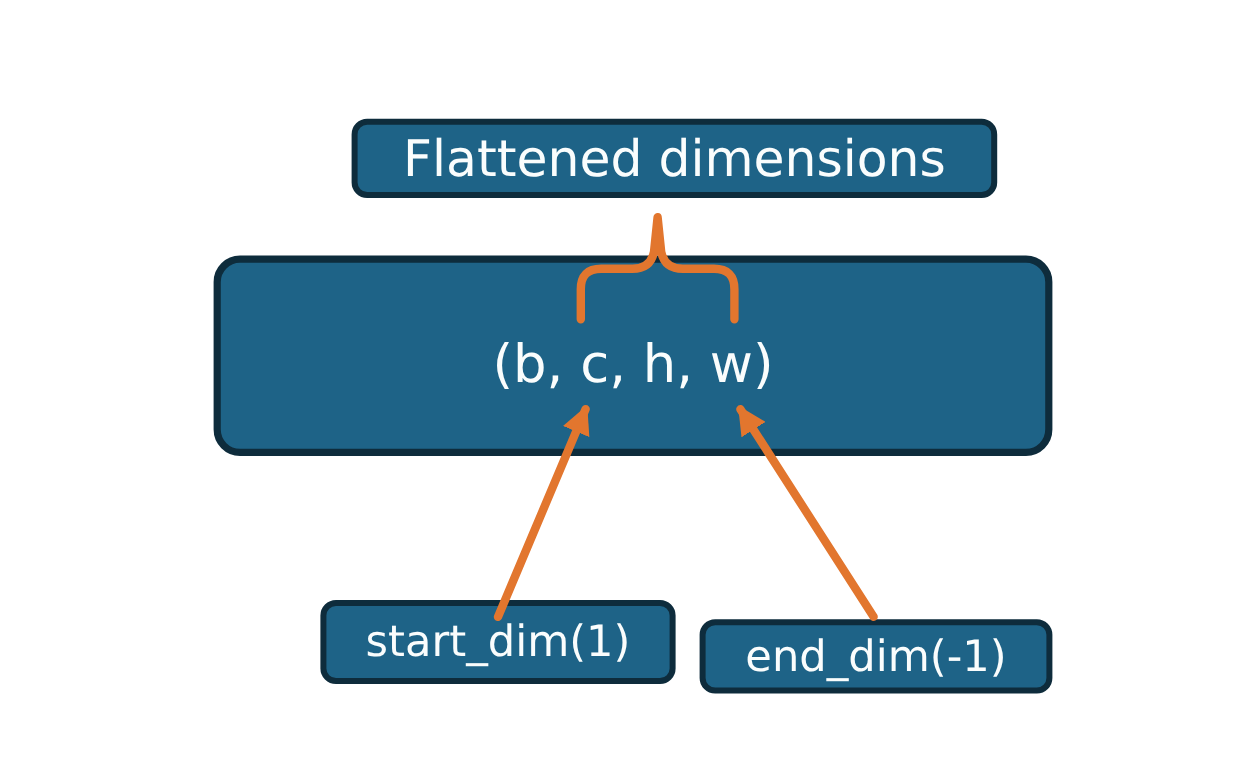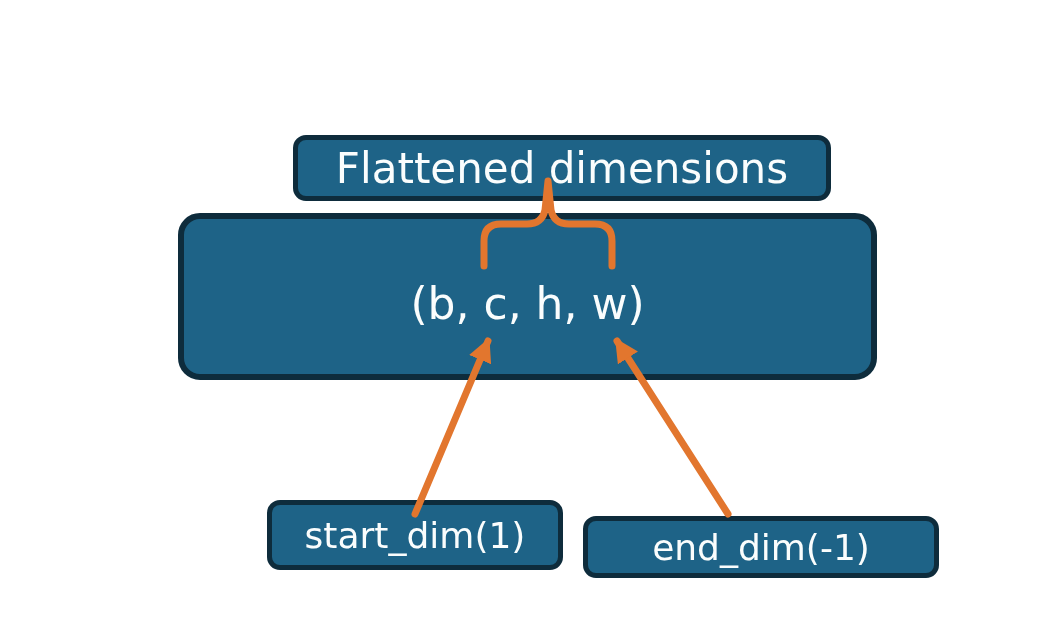--- a/index.html
+++ b/index.html
@@ -25,34 +25,33 @@
     border-radius:13px;
     color:var(--text);
     display:flex;
     align-items:center;
     justify-content:center;
     white-space:nowrap;
   }
   .node-flattened{
     left:293px;top:99px;width:538px;height:66px;
     font-size:42px;
-    margin-top:36px;
   }
   .node-tensor{
     left:178px;top:213px;width:699px;height:167px;
     border-width:6px;border-radius:22px;
     font-size:44px;
     padding-top:14px;
   }
   .node-start{
     left:267px;top:500px;width:296px;height:70px;
     font-size:36px;
   }
   .node-end{
-    left:583px;top:516px;width:356px;height:62px;
+    left:583px;top:516px;width:294px;height:62px;
     font-size:36px;
   }
   .overlay{
     position:absolute;left:0;top:0;
     pointer-events:none;
   }
   .connector{
     stroke:var(--connector);
     stroke-width:7;
     fill:none;

